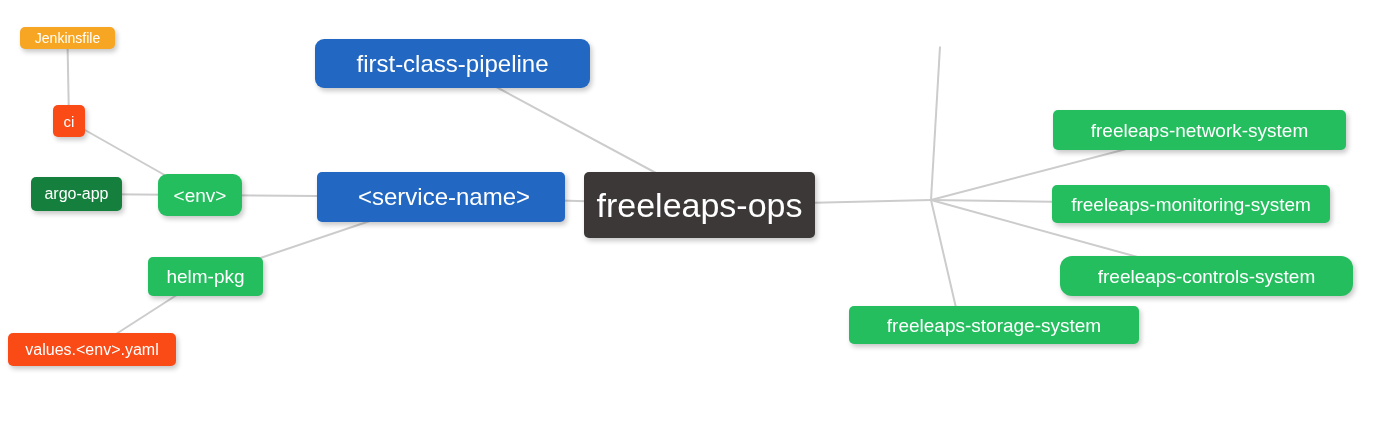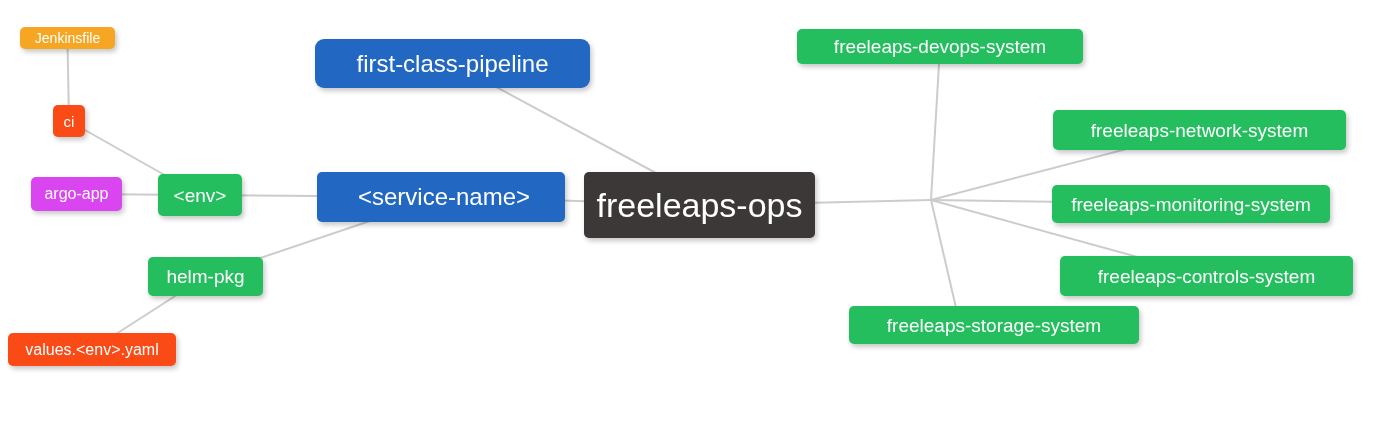--- a/index.html
+++ b/index.html
@@ -52,25 +52,24 @@
       <line x1="715.5" y1="205" x2="931" y2="200" stroke="#cccccc" stroke-width="2"></line>
       <line x1="931" y1="200" x2="940" y2="46.5" stroke="#cccccc" stroke-width="2"></line>
       <line x1="931" y1="200" x2="1199.5" y2="130" stroke="#cccccc" stroke-width="2"></line>
       <line x1="931" y1="200" x2="1212" y2="204" stroke="#cccccc" stroke-width="2"></line>
       <line x1="931" y1="200" x2="1206.5" y2="276" stroke="#cccccc" stroke-width="2"></line>
       <line x1="931" y1="200" x2="960" y2="325" stroke="#cccccc" stroke-width="2"></line>
     </svg>
 
   <div class="node" style="left: 20px; top: 27px; width: 95px; height: 22px; font-size: 14px; background: rgb(246, 166, 35);">Jenkinsfile</div>
   <div class="node" style="left: 53px; top: 105px; width: 32px; height: 32px; font-size: 15px; background: rgb(250, 74, 22);">ci</div>
-  <div class="node" style="left: 31px; top: 177px; width: 91px; height: 34px; font-size: 16px; background: #d946ef;">argo-app</div>
-  <div class="node" style="left: 158px; top: 174px; width: 84px; height: 42px; font-size: 19px; background: rgb(37, 190, 95);">&lt;env&gt;</div>
+  <div class="node" style="left: 31px; top: 177px; width: 91px; height: 34px; font-size: 16px; background: #15803d;">argo-app</div>
+  <div class="node" style="left: 158px; top: 174px; width: 84px; height: 42px; font-size: 19px; background: rgb(37, 190, 95); border-radius: 9px;">&lt;env&gt;</div>
   <div class="node" style="left: 148px; top: 257px; width: 115px; height: 39px; font-size: 19px; background: rgb(37, 190, 95);">helm-pkg</div>
   <div class="node" style="left: 8px; top: 333px; width: 168px; height: 33px; font-size: 16px; background: rgb(250, 74, 22);">values.&lt;env&gt;.yaml</div>
   <div class="node" style="left: 315px; top: 39px; width: 275px; height: 49px; font-size: 24px; background: rgb(34, 103, 194); border-radius: 9px;">first-class-pipeline</div>
   <div class="node" style="left: 317px; top: 172px; width: 248px; height: 50px; font-size: 24px; background: rgb(34, 103, 194); padding-left: 6px;">&lt;service-name&gt;</div>
   <div class="node" style="left: 584px; top: 172px; width: 231px; height: 66px; font-size: 34px; background: rgb(59, 56, 55);">freeleaps-ops</div>
-  <div class="node" style="left: 797px; top: 29px; width: 286px; height: 35px; font-size: 19px; background: rgb(37, 190, 95);">freeleaps-devops-system</div>
   <div class="node" style="left: 1053px; top: 110px; width: 293px; height: 40px; font-size: 19px; background: rgb(37, 190, 95); text-align: right;">freeleaps-network-system</div>
   <div class="node" style="left: 1052px; top: 185px; width: 278px; height: 38px; font-size: 19px; background: rgb(37, 190, 95);">freeleaps-monitoring-system</div>
-  <div class="node" style="left: 1060px; top: 256px; width: 293px; height: 40px; font-size: 19px; background: rgb(37, 190, 95);">freeleaps-controls-system</div>
+  <div class="node" style="left: 1060px; top: 256px; width: 293px; height: 40px; font-size: 19px; background: rgb(37, 190, 95); border-radius: 12px;">freeleaps-controls-system</div>
   <div class="node" style="left: 849px; top: 306px; width: 290px; height: 38px; font-size: 19px; background: rgb(37, 190, 95);">freeleaps-storage-system</div>
 </div>
 
 </body></html>

